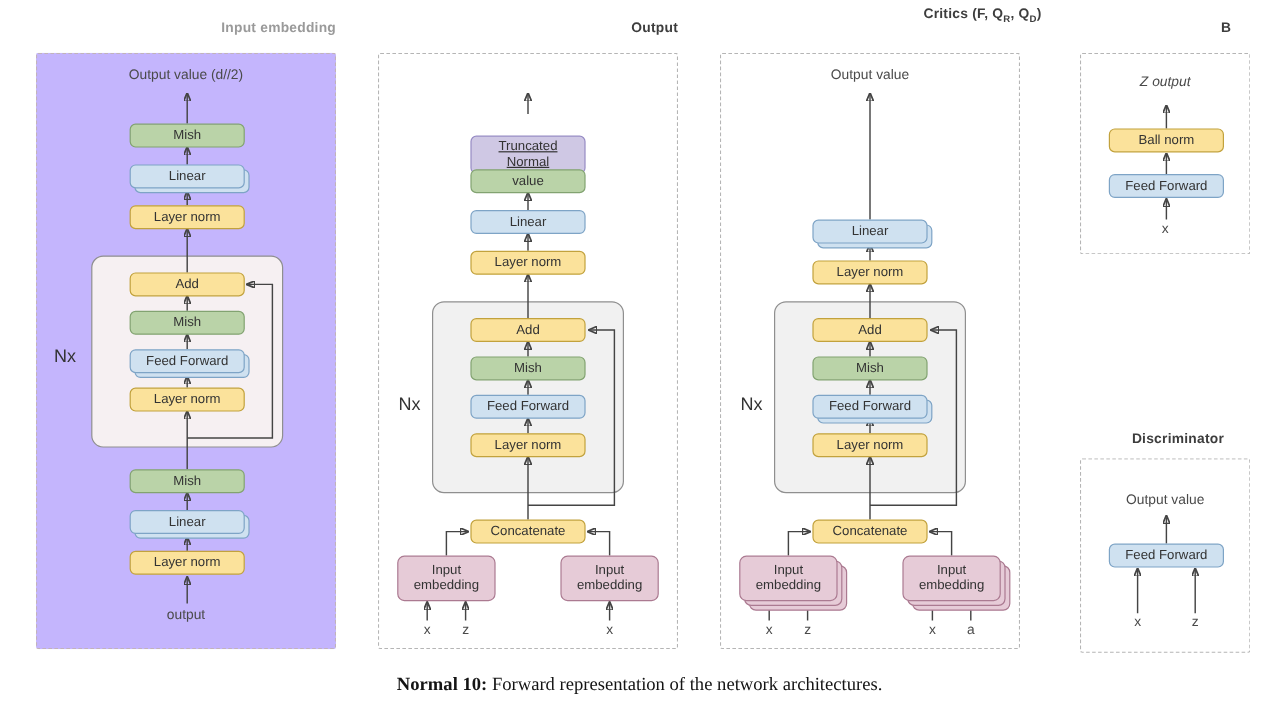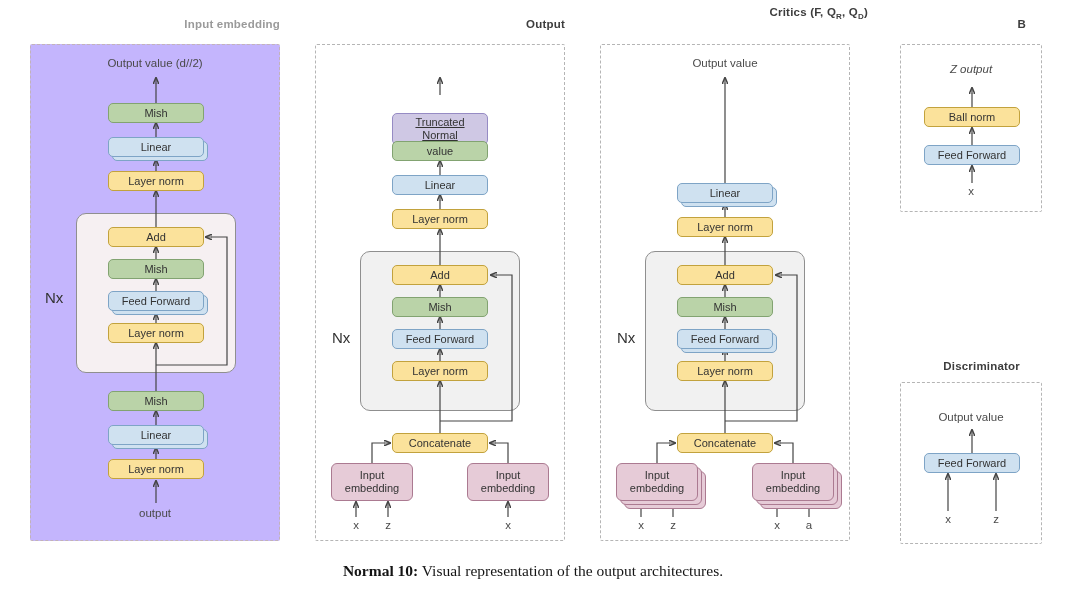--- a/index.html
+++ b/index.html
@@ -233,14 +233,14 @@
   </svg>
 
   <div class="node blue" style="left:23px;top:70px;">Feed Forward</div>
 
   <div class="flow-label" style="left:35px;width:24px;top:130px;">x</div>
   <div class="flow-label" style="left:83px;width:24px;top:130px;">z</div>
 </div>
 
 <div class="caption" style="top:562px;">
   <b>Normal 10:</b>
-  <span>Visual representation of the output architectures.</span>
+  <span>Forward representation of the network architectures.</span>
 </div>
 
 </body></html>

